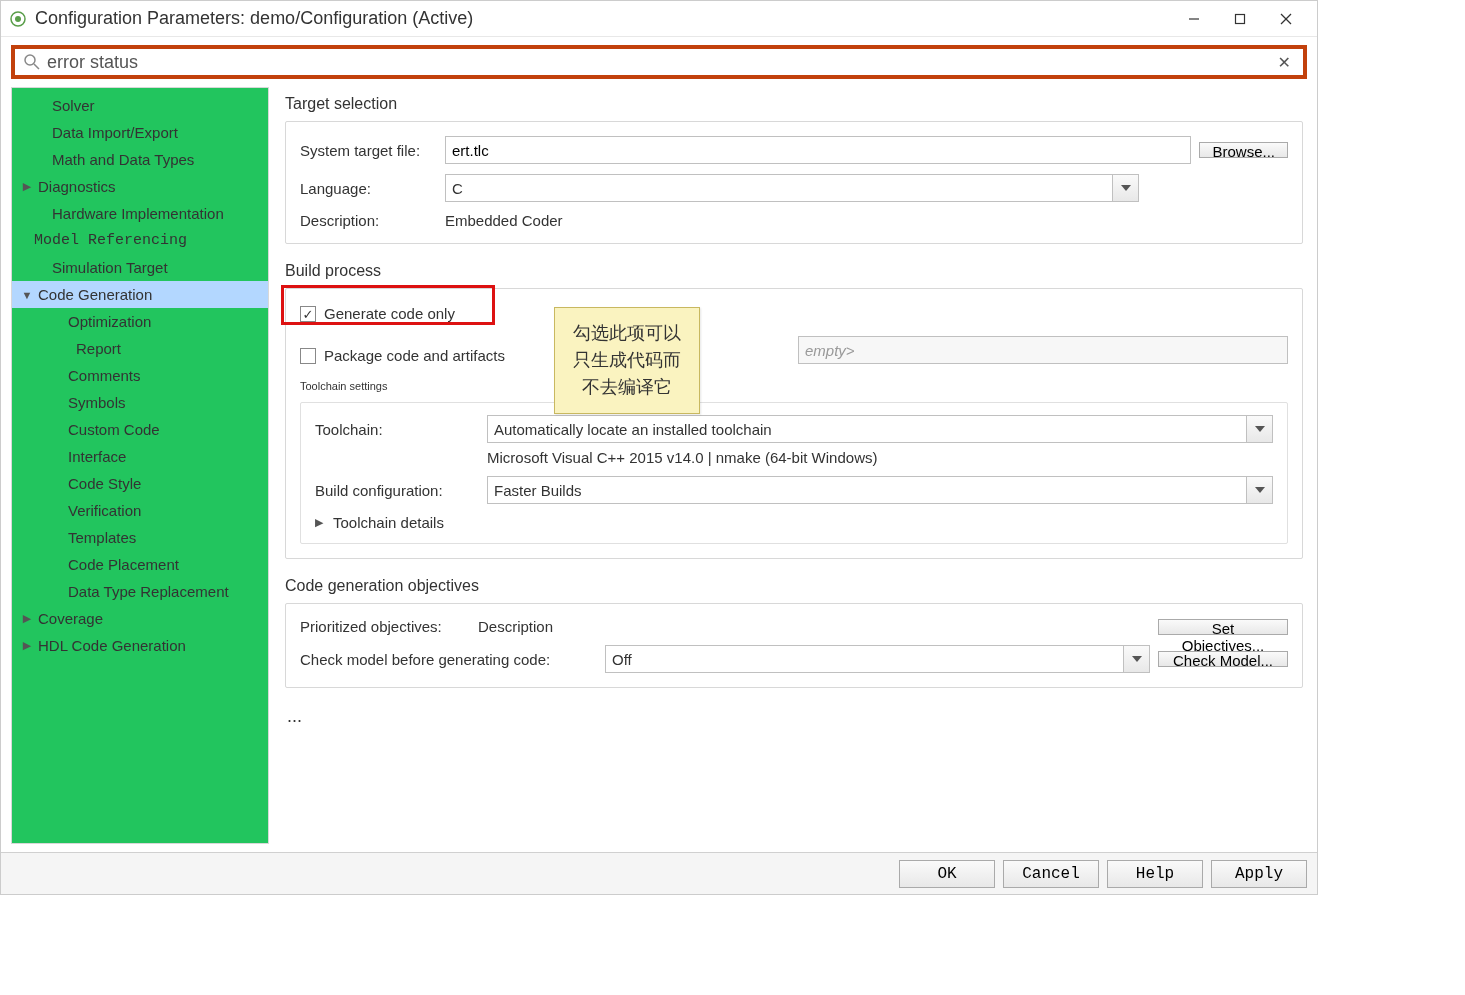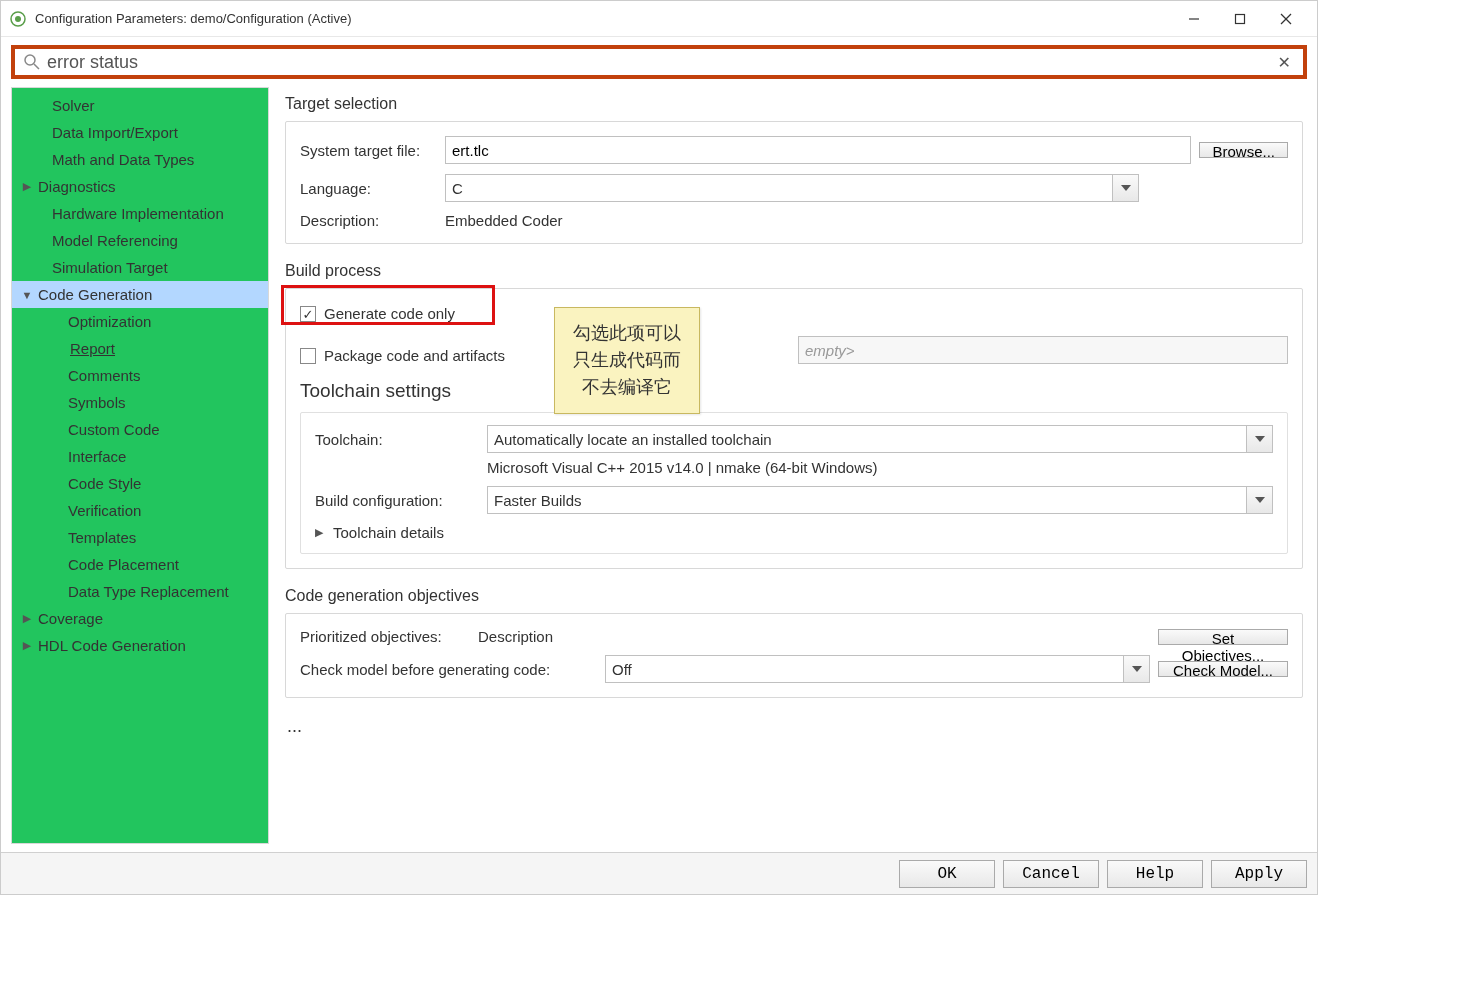--- a/index.html
+++ b/index.html
@@ -1,20 +1,20 @@
 <!DOCTYPE html>
 <html><head>
 <meta charset="utf-8">
 <style>
 * { box-sizing: border-box; margin: 0; padding: 0; }
 body { font-family: "Segoe UI", Arial, sans-serif; font-size: 15px; color: #333; background: #fff; overflow: hidden; }
 .window { width: 1318px; height: 895px; border: 1px solid #ccc; display: flex; flex-direction: column; background: #fff; }
 .titlebar { height: 36px; display: flex; align-items: center; padding: 0 8px; border-bottom: 1px solid #e8e8e8; }
 .titlebar-icon { width: 18px; height: 18px; margin-right: 8px; }
-.titlebar-title { font-size: 13px; color: #333; flex: 1; }
+.titlebar-title { font-size: 18px; color: #333; flex: 1; }
 .win-controls { display: flex; gap: 0; }
 .win-btn { width: 46px; height: 32px; display: flex; align-items: center; justify-content: center; }
 .search-row { padding: 8px 10px; }
 .search-box { display: flex; align-items: center; border: 4px solid #c2410c; height: 34px; padding: 0 8px; background: #fff; }
 .search-box input { flex: 1; border: none; outline: none; font-size: 18px; color: #555; }
 .search-clear { font-size: 16px; color: #555; cursor: pointer; padding: 0 4px; }
 .body { flex: 1; display: flex; padding: 0 10px 8px 10px; gap: 12px; }
 .sidebar { width: 258px; border: 1px solid #d8d8d8; background: #22c55e; overflow-y: auto; padding: 4px 0; }
 .nav-item { display: flex; align-items: center; height: 27px; padding-left: 6px; font-size: 15px; color: #333; cursor: pointer; white-space: nowrap; }
 .nav-item.selected { background: #b3d7ff; }
@@ -30,21 +30,21 @@
 .text-input.dim { background: #f7f7f7; color: #999; font-style: italic; }
 .select-wrap { flex: 1; display: flex; }
 .select { flex: 1; height: 28px; border: 1px solid #c0c0c0; background: #fff; display: flex; align-items: center; padding: 0 6px; }
 .select-btn { width: 26px; height: 28px; border: 1px solid #c0c0c0; border-left: none; background: linear-gradient(#fafafa,#e8e8e8); display: flex; align-items: center; justify-content: center; }
 .btn { height: 16px; padding: 0 12px; border: 1px solid #aaa; background: linear-gradient(#fafafa,#e8e8e8); font-size: 15px; cursor: pointer; }
 .btn.wide { width: 130px; }
 .checkbox-row { display: flex; align-items: flex-end; margin-bottom: 10px; }
 .chk { width: 16px; height: 16px; border: 1px solid #888; margin-right: 8px; display: flex; align-items: center; justify-content: center; background: #fff; }
 .chk.checked::after { content: "✓"; font-size: 13px; color: #333; }
 .chk-label { font-size: 15px; color: #333; }
-.subheading { font-size: 19px; color: #333; margin: 6px 0 10px 0; }
+.subheading { font-size: 11px; color: #333; margin: 6px 0 10px 0; }
 .subgroup { border: 1px solid #e0e0e0; border-radius: 2px; padding: 12px 14px; }
 .desc-line { font-size: 15px; color: #333; margin-left: 172px; margin-bottom: 10px; margin-top: -4px; }
 .expander { display: flex; align-items: center; cursor: pointer; margin-top: 8px; }
 .expander .arrow { width: 14px; font-size: 11px; color: #555; margin-right: 4px; }
 .ellipsis { font-size: 18px; color: #333; margin-left: 2px; }
 .highlight-box { position: absolute; border: 3px solid #d11; pointer-events: none; }
 .tooltip-box { position: absolute; background: #faf3c0; border: 1px solid #c8b860; padding: 12px 18px; font-size: 18px; color: #333; text-align: center; line-height: 1.5; box-shadow: 1px 1px 2px rgba(0,0,0,0.1); }
 .bottom-bar { height: 42px; border-top: 1px solid #d0d0d0; background: #f5f5f5; display: flex; align-items: center; justify-content: flex-end; gap: 8px; padding: 0 10px; }
 .bottom-bar .btn { width: 96px; height: 28px; font-family: "Courier New", monospace; font-size: 16px; }
 svg { display: block; }
@@ -111,37 +111,37 @@
         <div class="nav-item">
           <span class="arrow" style="margin-left: 2px;">▶</span>
           <span style="margin-left: 4px;">Diagnostics</span>
         </div>
         <div class="nav-item">
           <span class="arrow" style="margin-left: 2px;"></span>
           <span style="margin-left: 18px;">Hardware Implementation</span>
         </div>
         <div class="nav-item">
           <span class="arrow" style="margin-left: 2px;"></span>
-          <span style="margin-left: 18px;">Model Referencing</span>
+          <span style=" font-family: Liberation Mono, monospace;">Model Referencing</span>
         </div>
         <div class="nav-item">
           <span class="arrow" style="margin-left: 2px;"></span>
           <span style="margin-left: 18px;">Simulation Target</span>
         </div>
         <div class="nav-item selected">
           <span class="arrow" style="margin-left: 2px;">▼</span>
           <span style="margin-left: 4px;">Code Generation</span>
         </div>
         <div class="nav-item">
           <span class="arrow" style="margin-left: 18px;"></span>
           <span style="margin-left: 18px;">Optimization</span>
         </div>
         <div class="nav-item">
           <span class="arrow" style="margin-left: 18px;"></span>
-          <span style="margin-left: 20px; text-decoration: underline;">Report</span>
+          <span style="margin-left: 26px;">Report</span>
         </div>
         <div class="nav-item">
           <span class="arrow" style="margin-left: 18px;"></span>
           <span style="margin-left: 18px;">Comments</span>
         </div>
         <div class="nav-item">
           <span class="arrow" style="margin-left: 18px;"></span>
           <span style="margin-left: 18px;">Symbols</span>
         </div>
         <div class="nav-item">

